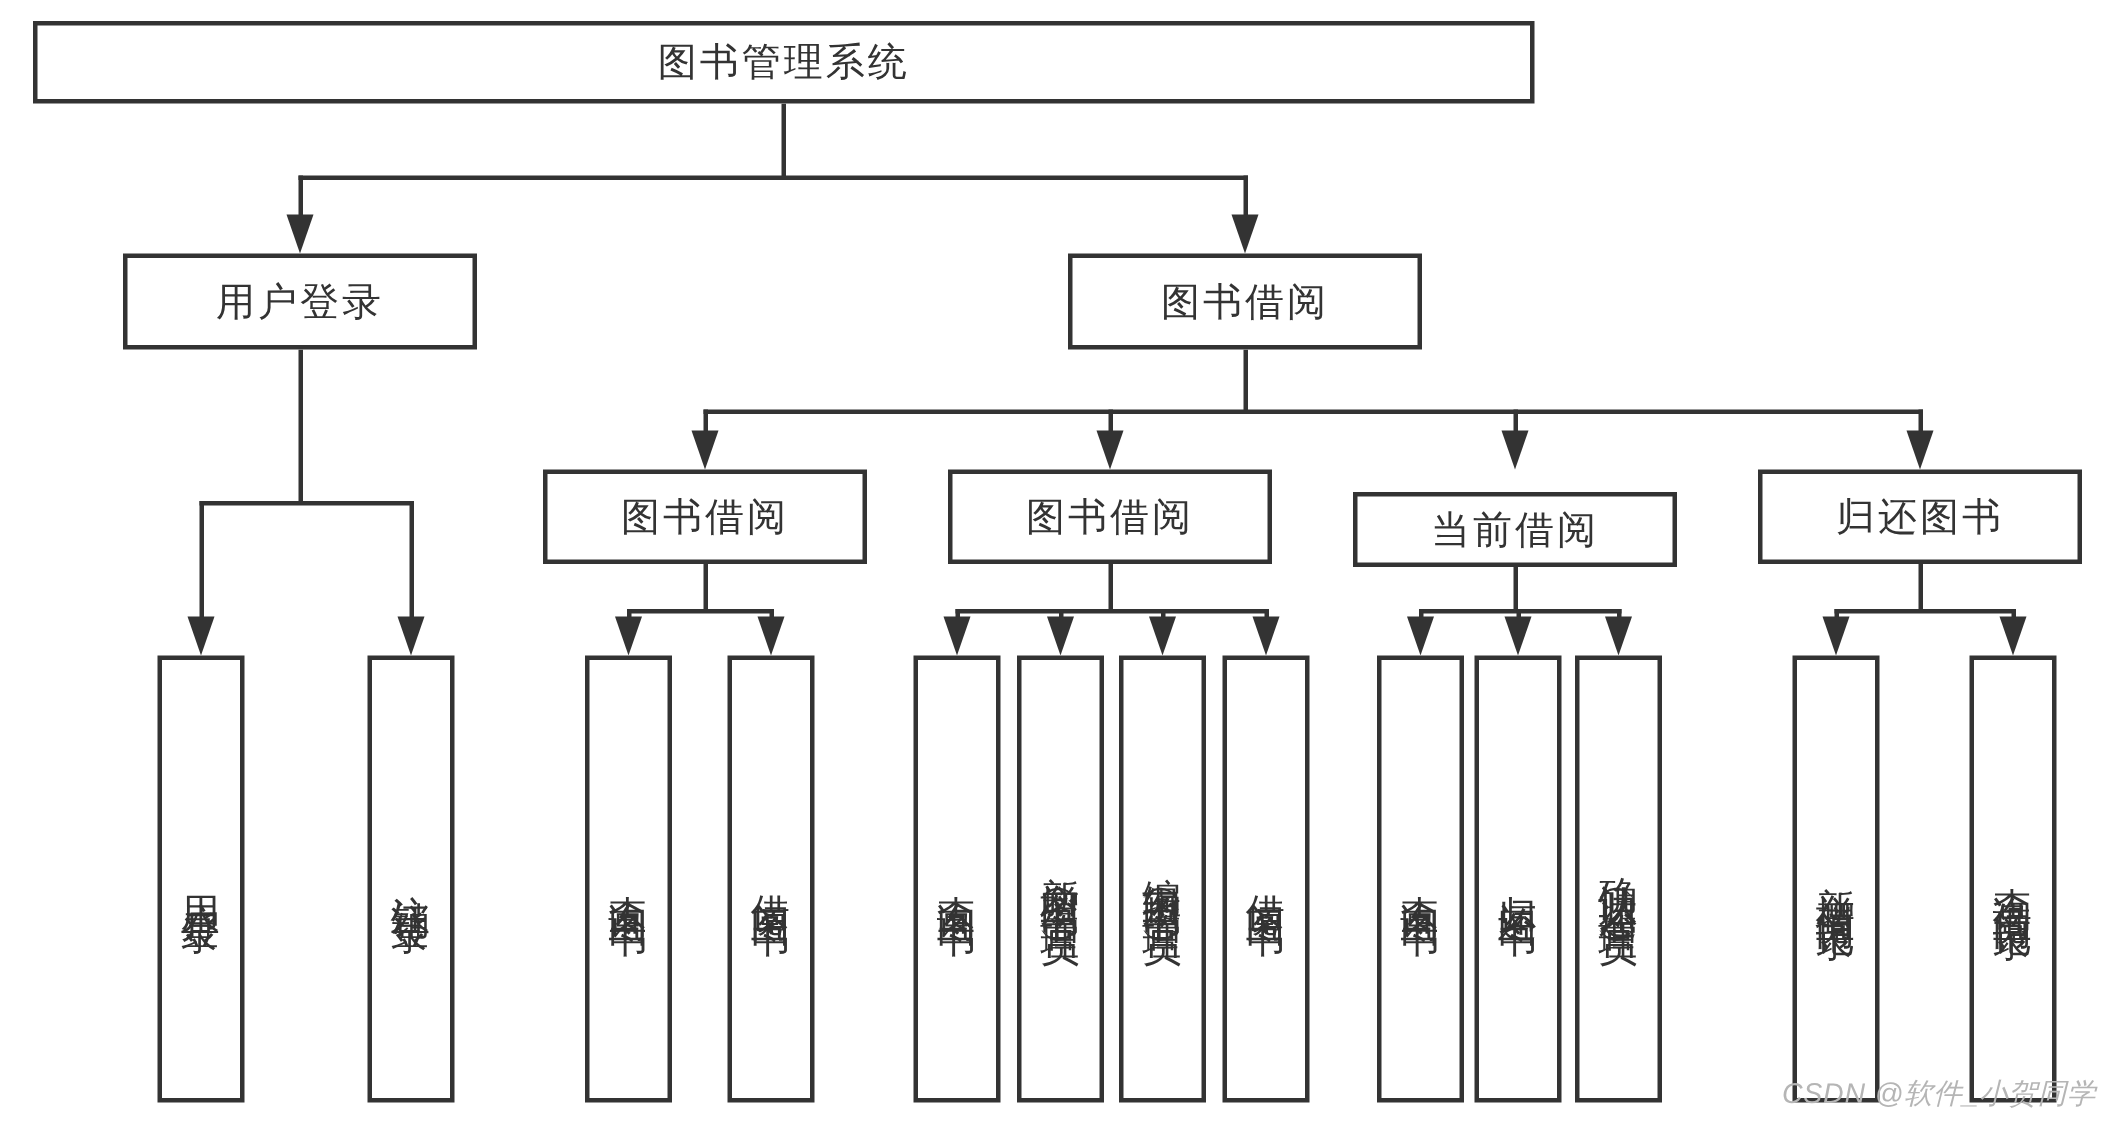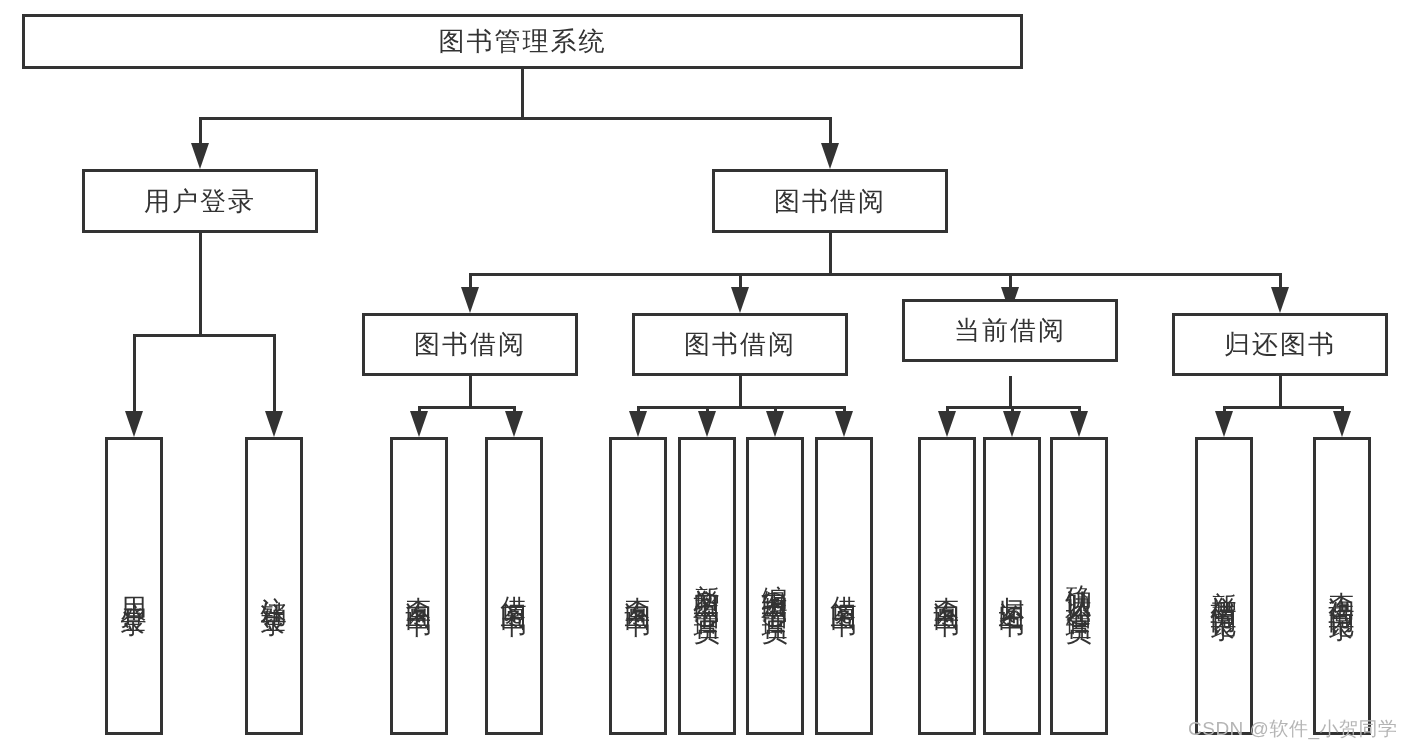--- a/index.html
+++ b/index.html
@@ -27,36 +27,36 @@
   }
   .v{position:absolute;width:3px;background:var(--line);z-index:1;}
   .h{position:absolute;height:3px;background:var(--line);z-index:1;}
   .ah{
     position:absolute;width:0;height:0;z-index:1;
     border-left:9px solid transparent;border-right:9px solid transparent;
     border-top:26px solid var(--line);
   }
   .watermark{
     position:absolute;left:1188px;top:716px;font-size:19px;letter-spacing:0.5px;
-    color:var(--watermark);white-space:nowrap;z-index:5;
+    color:var(--watermark);white-space:nowrap;z-index:5;font-style:italic;
   }
 </style>
 </head>
 <body>
 
 <div class="canvas">
 
   <div class="node" style="left:22px;top:14px;width:1001px;height:55px;">图书管理系统</div>
 
   <div class="node" style="left:82px;top:169px;width:236px;height:64px;">用户登录</div>
   <div class="node" style="left:712px;top:169px;width:236px;height:64px;">图书借阅</div>
 
   <div class="node" style="left:362px;top:313px;width:216px;height:63px;">图书借阅</div>
   <div class="node" style="left:632px;top:313px;width:216px;height:63px;">图书借阅</div>
-  <div class="node" style="left:902px;top:299px;width:216px;height:63px;">当前借阅</div>
+  <div class="node" style="left:902px;top:328px;width:216px;height:50px;">当前借阅</div>
   <div class="node" style="left:1172px;top:313px;width:216px;height:63px;">归还图书</div>
 
   <div class="leaf" style="left:105px;">用户登录</div>
   <div class="leaf" style="left:245px;">注销登录</div>
 
   <div class="leaf" style="left:390px;">查询图书</div>
   <div class="leaf" style="left:485px;">借阅图书</div>
 
   <div class="leaf" style="left:609px;">查询图书</div>
   <div class="leaf" style="left:678px;">新增图书（管理员）</div>

